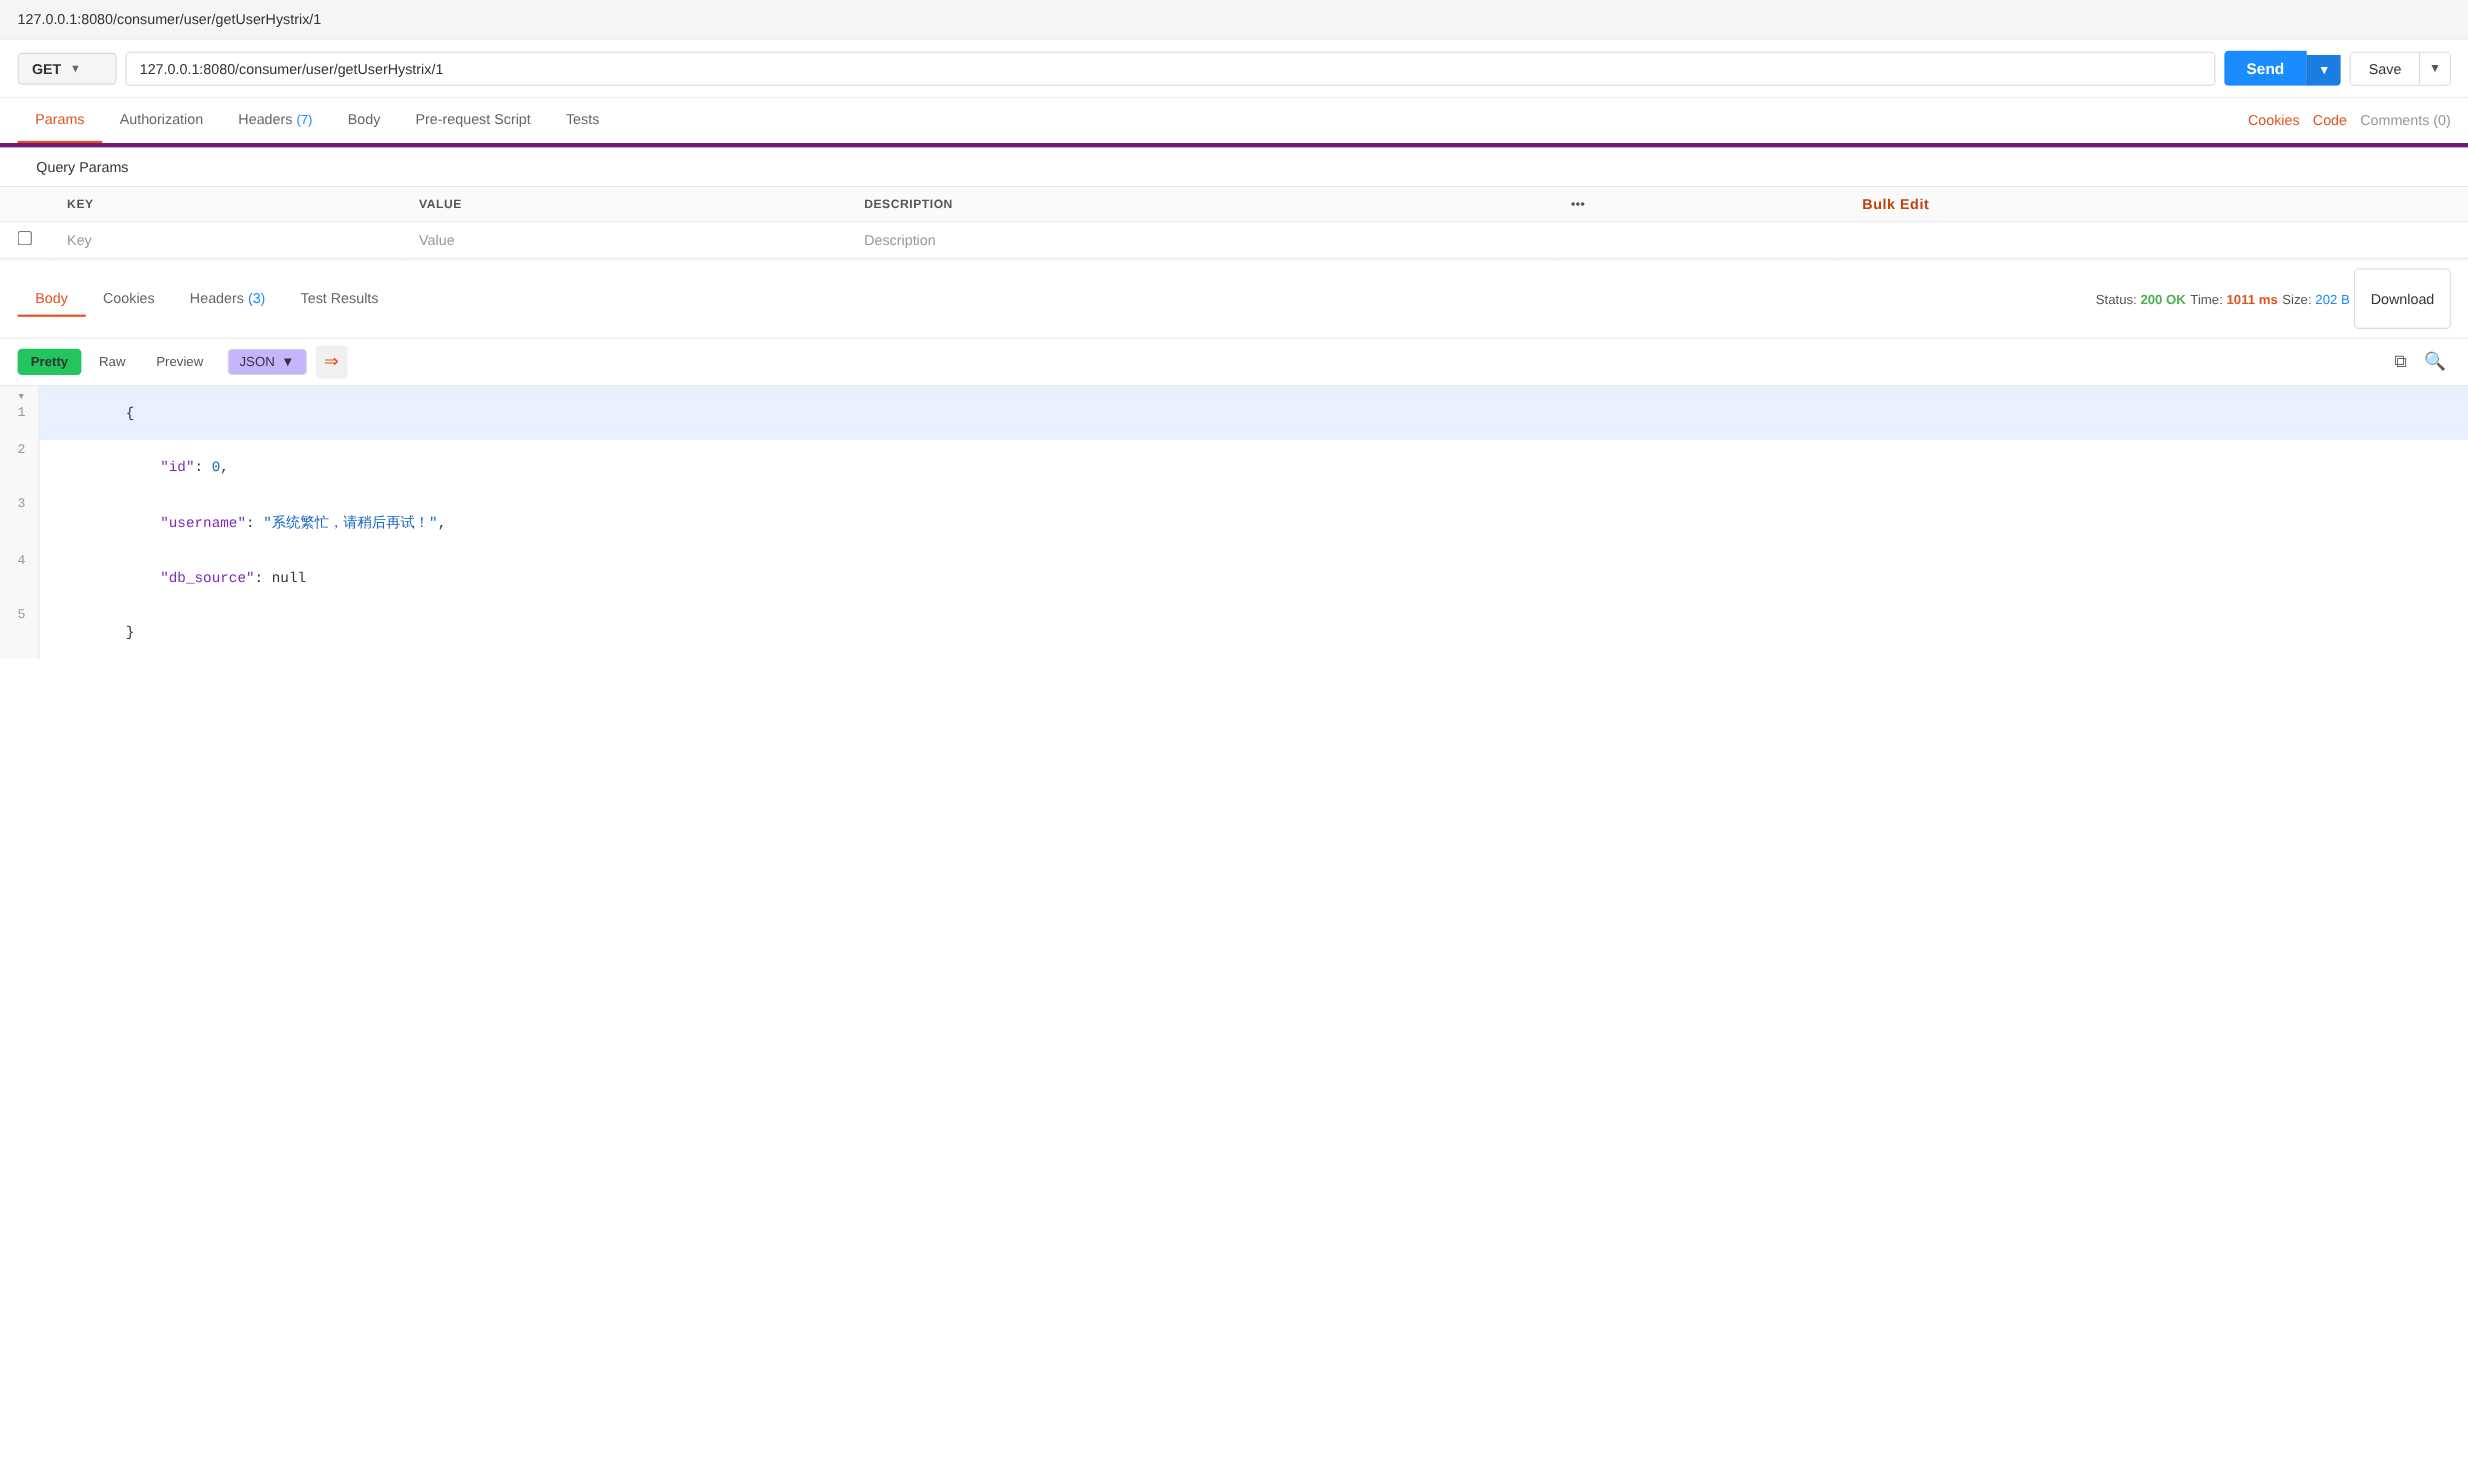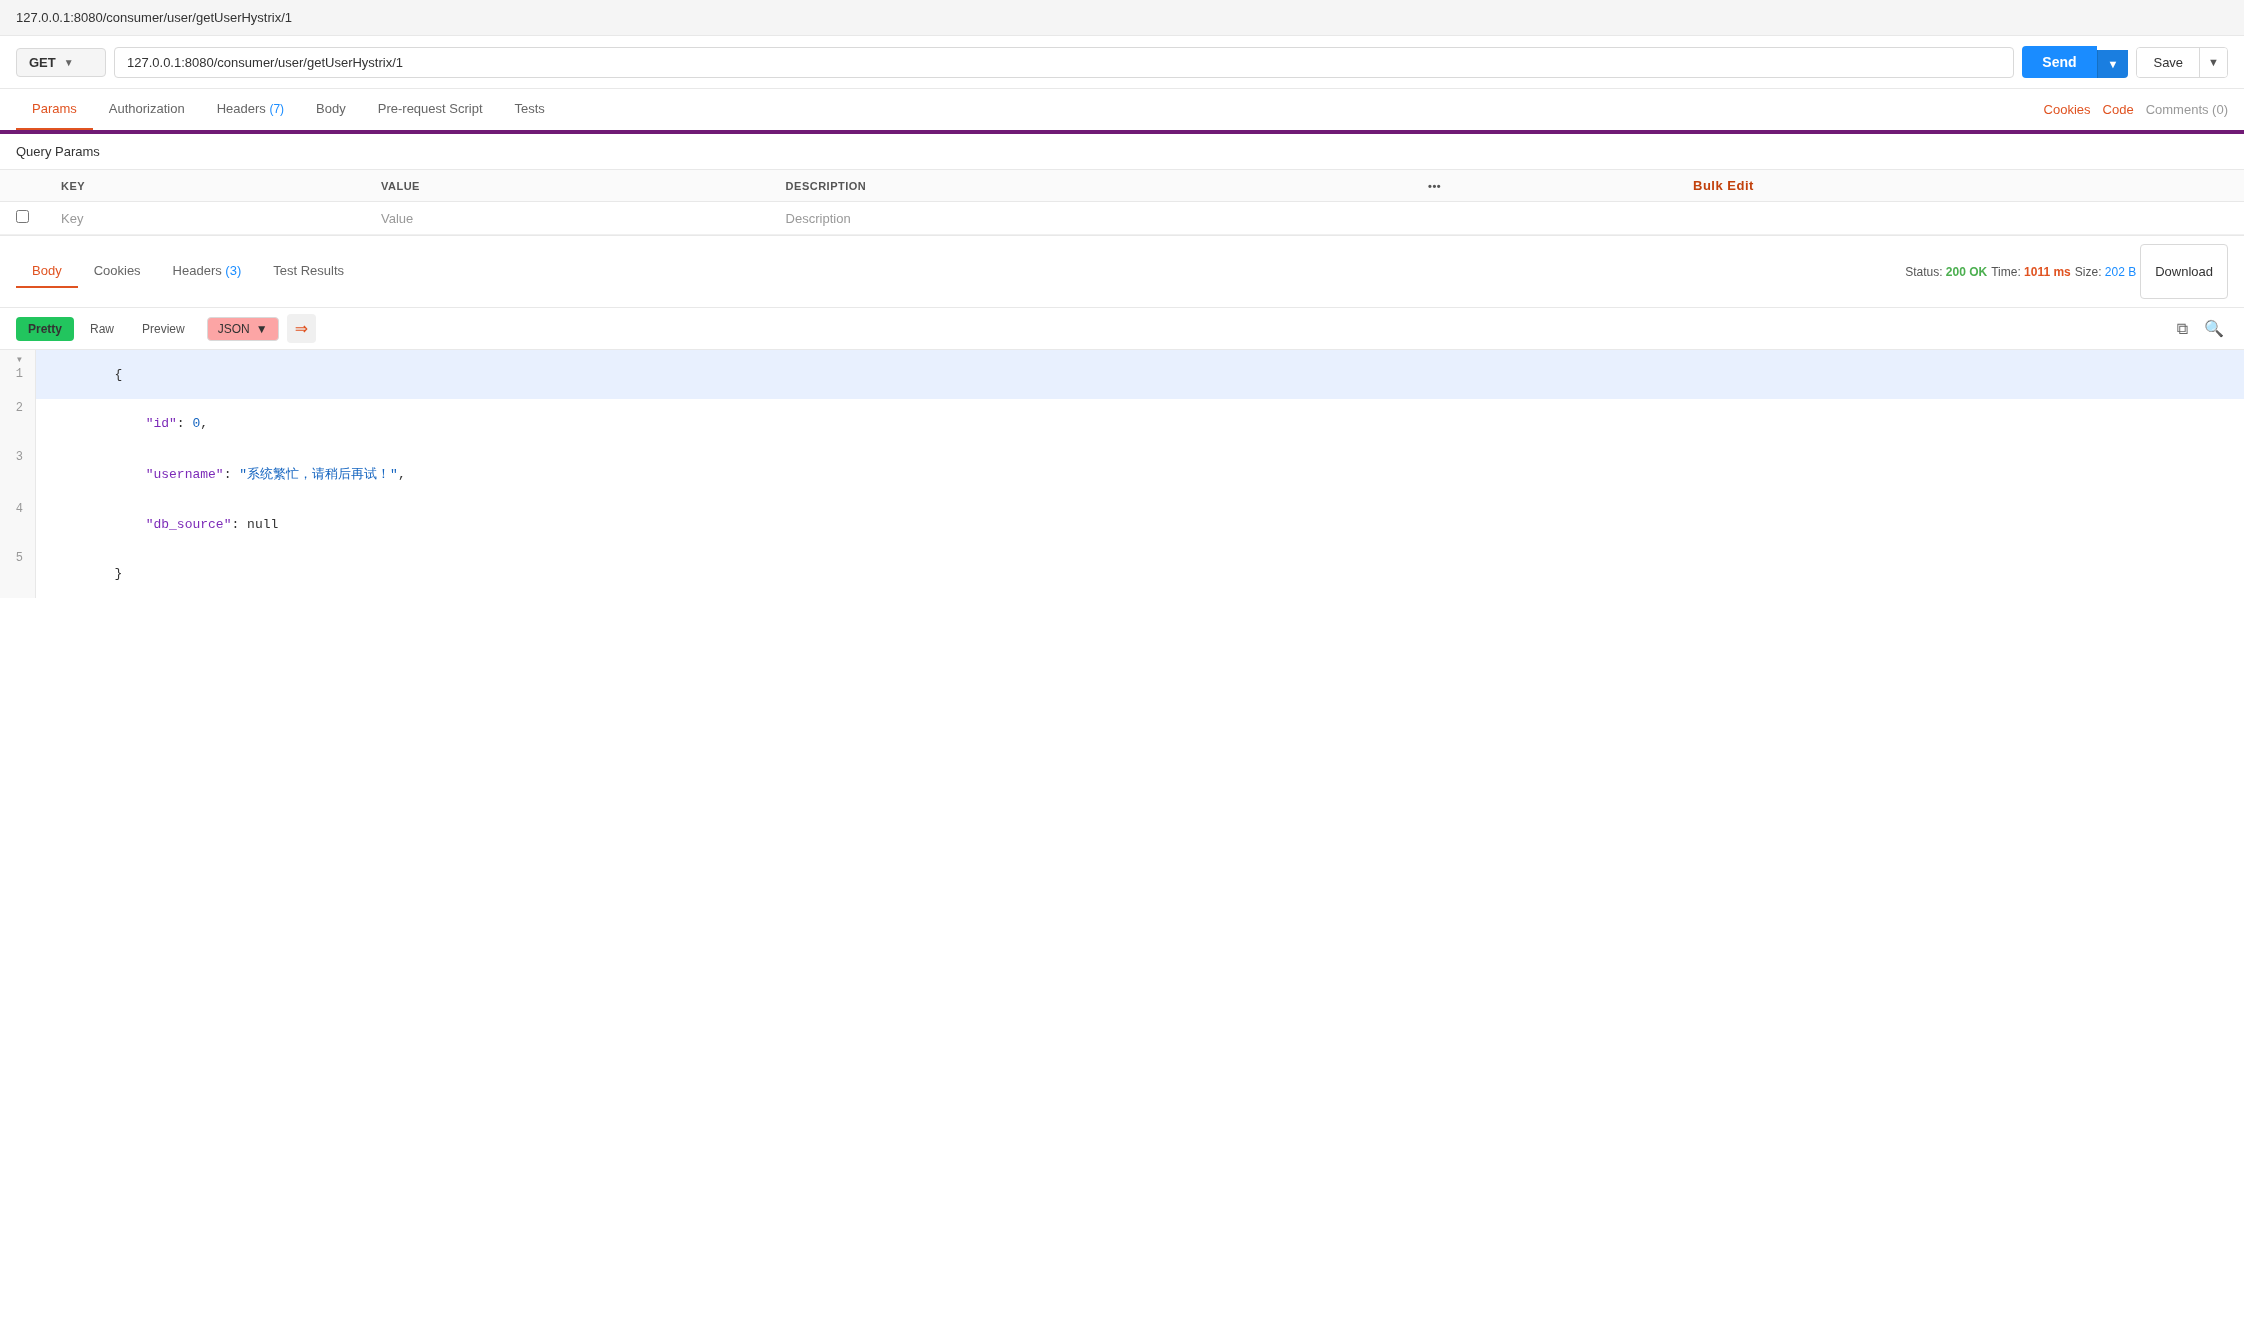--- a/index.html
+++ b/index.html
@@ -146,21 +146,21 @@
       gap: 12px;
       align-items: center;
     }
 
     .link-orange { color: #e05321; cursor: pointer; font-size: 13px; }
     .link-orange-bold { color: #e05321; cursor: pointer; font-size: 13px; font-weight: 500; }
     .link-gray { color: #999; cursor: pointer; font-size: 13px; }
 
     
     .section-title {
-      padding: 10px 16px;
+      padding: 10px 33px;
       font-size: 13px;
       font-weight: 500;
       color: #333;
       border-bottom: 1px solid #e8e8e8;
     }
 
     .params-table {
       width: 100%;
       border-collapse: collapse;
     }
@@ -287,21 +287,21 @@
     .format-select {
       display: flex;
       align-items: flex-start;
       border: 1px solid #d9d9d9;
       border-radius: 4px;
       padding: 4px 10px;
       gap: 6px;
       cursor: pointer;
       font-size: 12px;
       color: #333;
-      background: #fca5a5;
+      background: #c4b5fd;
       margin-left: 6px;
     }
 
     .wrap-btn {
       background: #f0f0f0;
       border: none;
       border-radius: 4px;
       padding: 5px 8px;
       cursor: pointer;
       font-size: 16px;

